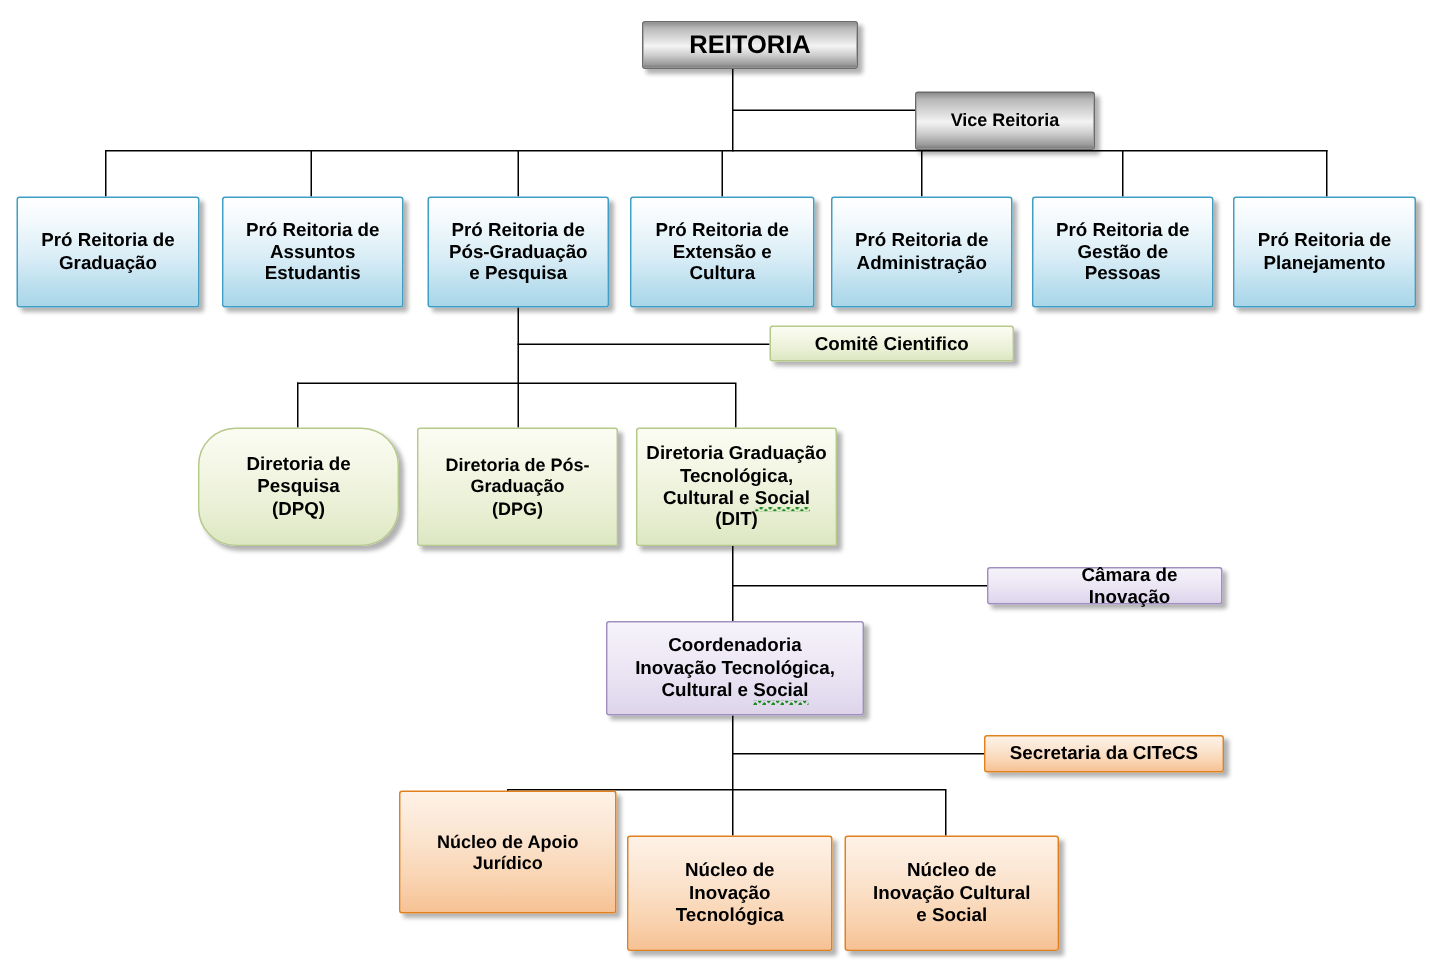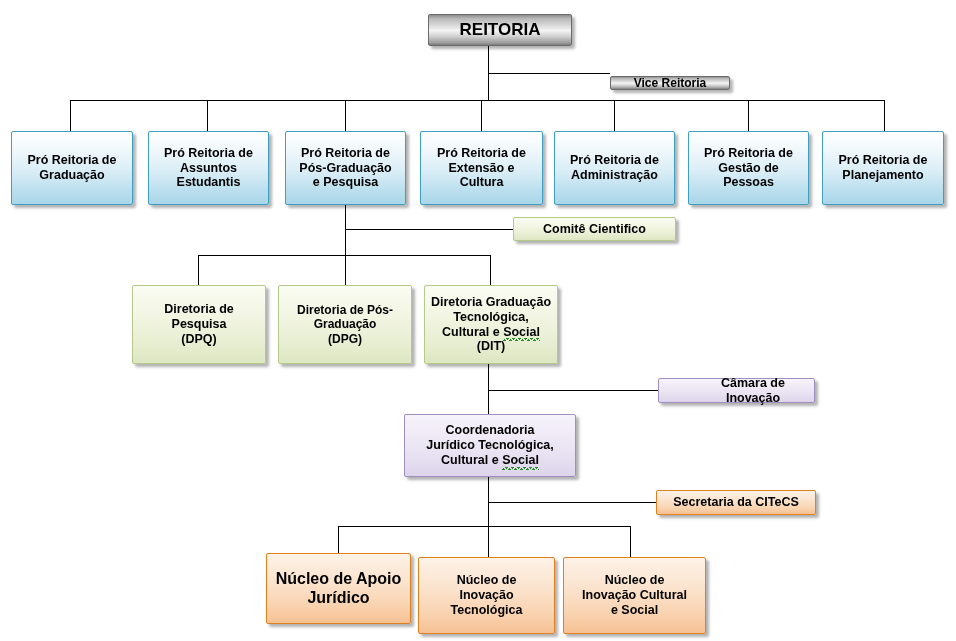--- a/index.html
+++ b/index.html
@@ -132,21 +132,21 @@
   <div class="ln h" style="left:488px; top:502px; width:168px;"></div>
 
   <div class="ln h" style="left:338px; top:526px; width:292px;"></div>
   <div class="ln v" style="left:338px; top:526px; height:31px;"></div>
   <div class="ln v" style="left:630px; top:526px; height:31px;"></div>
 
   <div class="node grey" style="left:428px; top:14px; width:144px; height:32px; font-size:17px;">
     <span class="lbl">REITORIA</span>
   </div>
 
-  <div class="node grey" style="left:610px; top:76px; width:120px; height:14px; font-size:12px;">
+  <div class="node grey" style="left:610px; top:61px; width:120px; height:39px; font-size:12px;">
     <span class="lbl">Vice Reitoria</span>
   </div>
 
   <div class="node blue" style="left:11px; top:131px; width:122px; height:74px; font-size:12.5px;">
     <span class="lbl ml">Pró Reitoria de<br>Graduação</span>
   </div>
   <div class="node blue" style="left:148px; top:131px; width:121px; height:74px; font-size:12.5px;">
     <span class="lbl ml">Pró Reitoria de<br>Assuntos<br>Estudantis</span>
   </div>
   <div class="node blue" style="left:285px; top:131px; width:121px; height:74px; font-size:12.5px;">
@@ -162,21 +162,21 @@
     <span class="lbl ml">Pró Reitoria de<br>Gestão de<br>Pessoas</span>
   </div>
   <div class="node blue" style="left:822px; top:131px; width:122px; height:74px; font-size:12.5px;">
     <span class="lbl ml">Pró Reitoria de<br>Planejamento</span>
   </div>
 
   <div class="node green" style="left:513px; top:217px; width:163px; height:24px; font-size:12.5px;">
     <span class="lbl">Comitê Cientifico</span>
   </div>
 
-  <div class="node green" style="left:132px; top:285px; width:134px; height:79px; font-size:12.5px;">
+  <div class="node green" style="left:132px; top:285px; width:134px; height:79px; font-size:12.5px;border-radius:25px;">
     <span class="lbl ml">Diretoria de<br>Pesquisa<br>(DPQ)</span>
   </div>
   <div class="node green" style="left:278px; top:285px; width:134px; height:79px; font-size:12px;">
     <span class="lbl ml">Diretoria de Pós-<br>Graduação<br>(DPG)</span>
   </div>
   <div class="node green" style="left:424px; top:285px; width:134px; height:79px; font-size:12.5px;">
     <span class="lbl">
       <span>Diretoria Graduação</span><br>
       <span>Tecnológica,</span><br>
       <span>Cultural e </span><span class="squig">Social</span><br>
@@ -184,30 +184,30 @@
     </span>
   </div>
 
   <div class="node purple" style="left:658px; top:378px; width:157px; height:25px; font-size:12.5px;padding-left:36px;">
     <span class="lbl">Câmara de Inovação</span>
   </div>
 
   <div class="node purple" style="left:404px; top:414px; width:172px; height:63px; font-size:12.5px;">
     <span class="lbl">
       <span>Coordenadoria</span><br>
-      <span>Jurídico Tecnológica,</span><br>
+      <span>Inovação Tecnológica,</span><br>
       <span>Cultural e </span><span class="squig">Social</span>
     </span>
   </div>
 
   <div class="node orange" style="left:656px; top:490px; width:160px; height:25px; font-size:12.5px;">
     <span class="lbl">Secretaria da CITeCS</span>
   </div>
 
-  <div class="node orange" style="left:266px; top:553px; width:145px; height:71px; font-size:16px;">
+  <div class="node orange" style="left:266px; top:527px; width:145px; height:82px; font-size:12px;">
     <span class="lbl ml">Núcleo de Apoio<br>Jurídico</span>
   </div>
   <div class="node orange" style="left:418px; top:557px; width:137px; height:77px; font-size:12.5px;">
     <span class="lbl ml">Núcleo de<br>Inovação<br>Tecnológica</span>
   </div>
   <div class="node orange" style="left:563px; top:557px; width:143px; height:77px; font-size:12.5px;">
     <span class="lbl ml">Núcleo de<br>Inovação Cultural<br>e Social</span>
   </div>
 
 </div>

